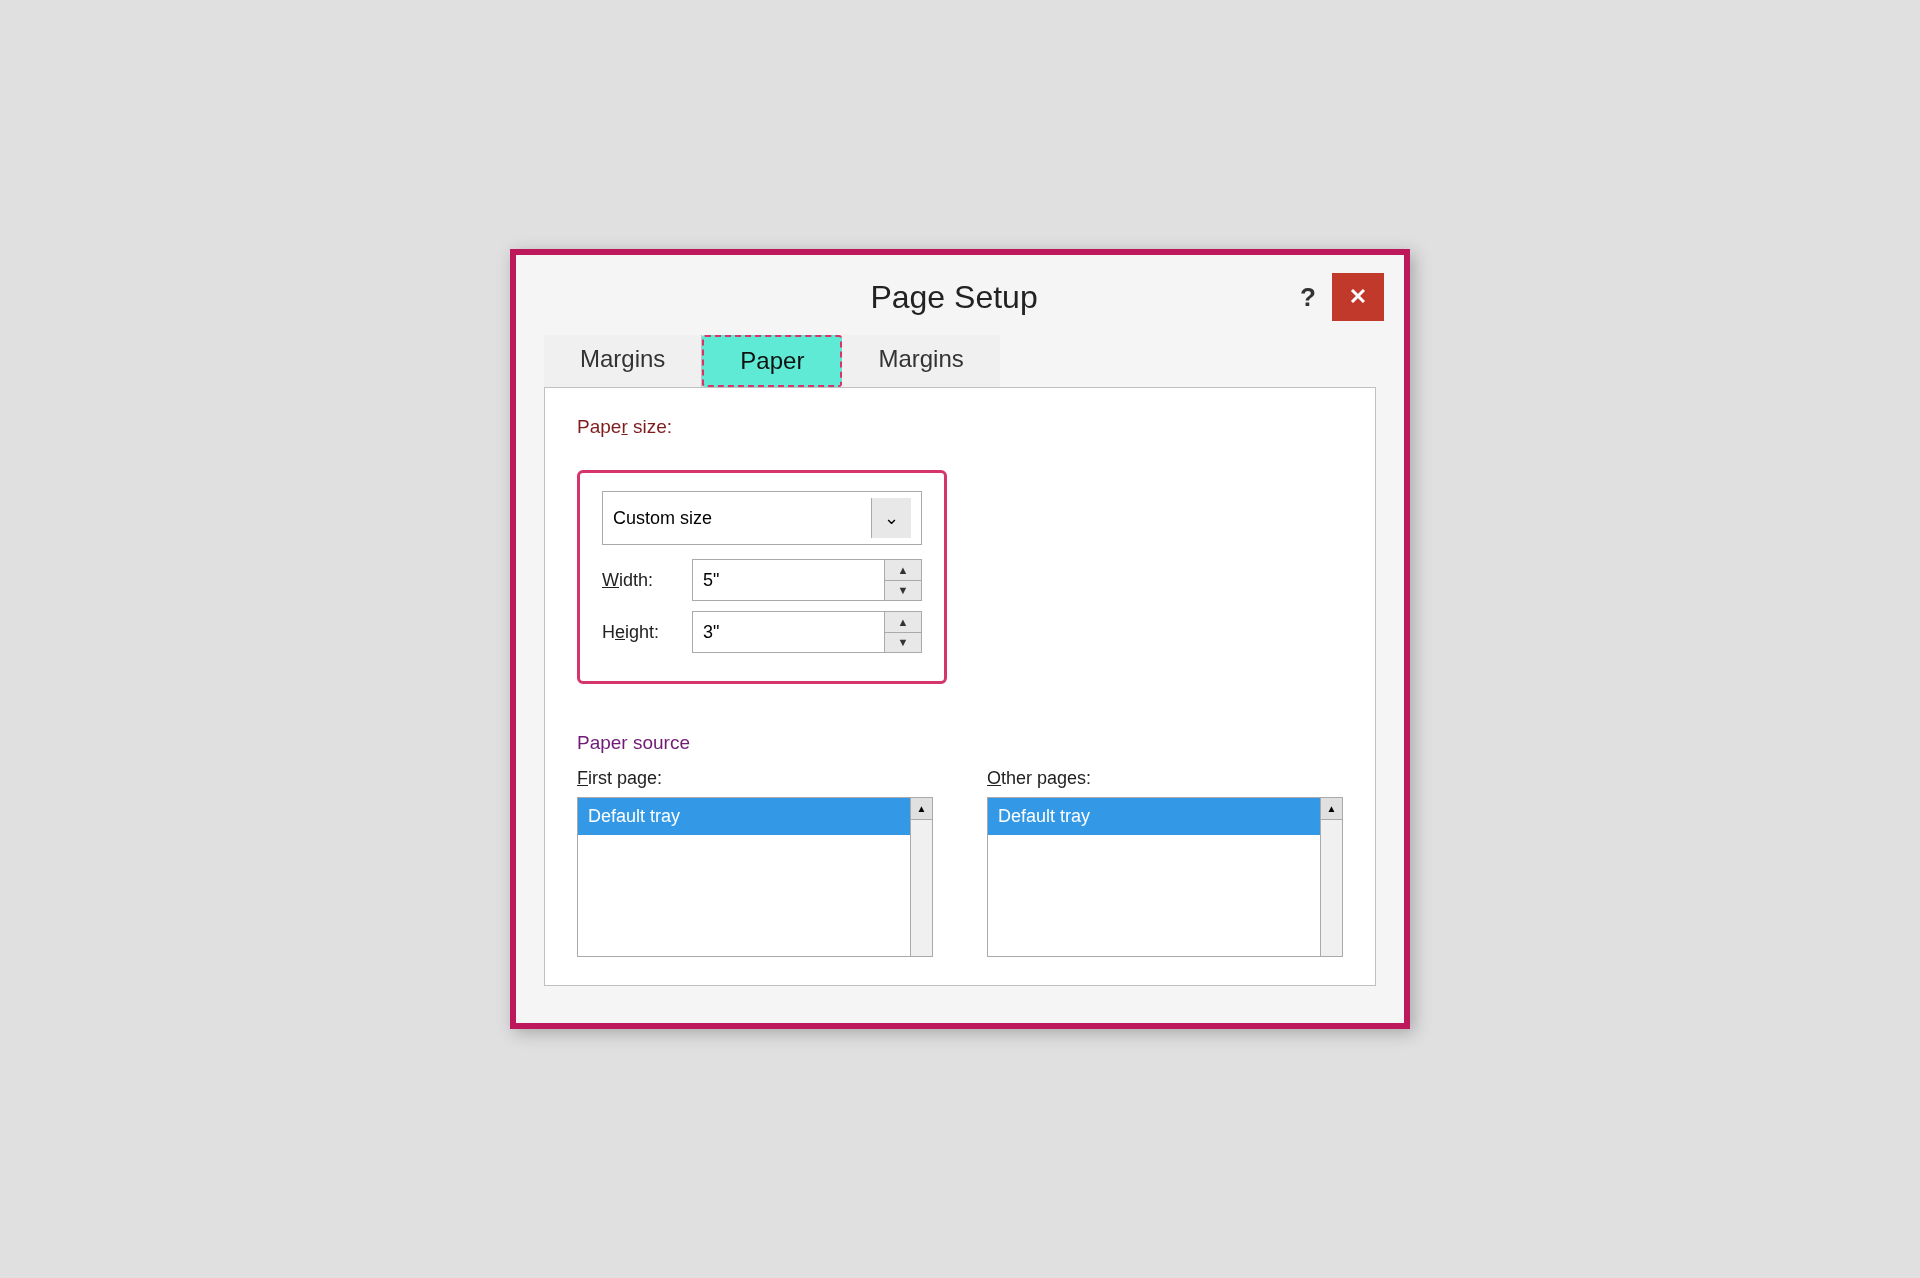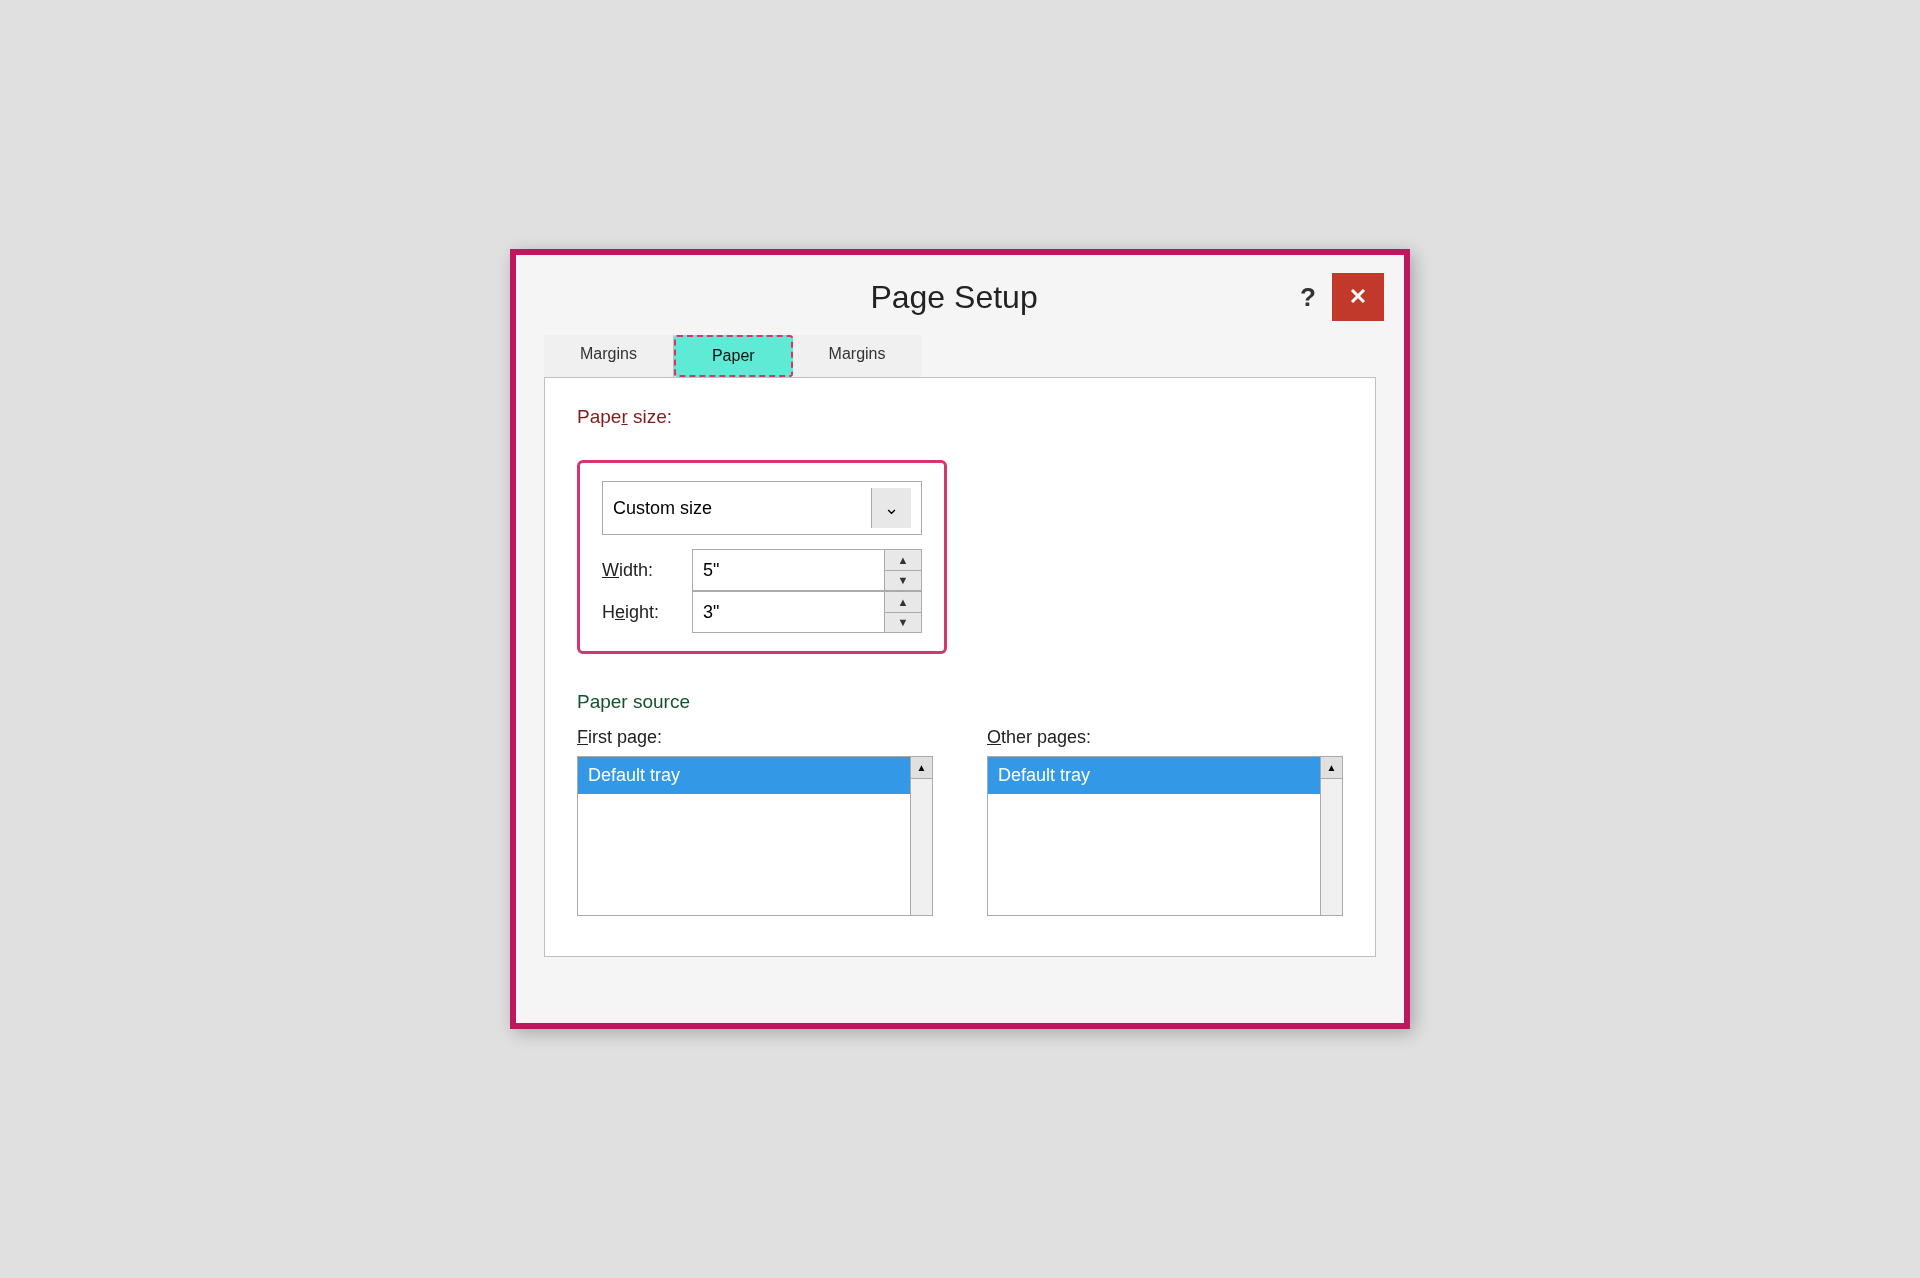--- a/index.html
+++ b/index.html
@@ -74,21 +74,21 @@
       font-size: 22px;
       font-weight: bold;
     }
 
     .dialog-content {
       padding: 0 28px 28px 28px;
     }
 
     .tab {
       padding: 10px 36px;
-      font-size: 16px;
+      font-size: 24px;
       cursor: pointer;
       background: #f0f0f0;
       border-right: 1px solid #c0c0c0;
       color: #333;
       position: relative;
     }
 
     .tab:last-child {
       border-right: none;
     }
@@ -158,20 +158,21 @@
       display: flex;
       align-items: center;
       justify-content: center;
       font-size: 18px;
       cursor: pointer;
     }
 
     .field-row {
       display: flex;
       align-items: center;
+      margin-bottom: 10px;
     }
 
     .field-label {
       font-size: 18px;
       color: #222;
       width: 90px;
       min-width: 90px;
     }
 
     .spinner-input {
@@ -209,23 +210,23 @@
       color: #333;
     }
 
     .spinner-up {
       border-bottom: 1px solid #aaa;
     }
 
     
     .paper-source-label {
       font-size: 19px;
-      color: #14532d;
+      color: #701a75;
       margin-bottom: 14px;
-      margin-top: 9px;
+      margin-top: 20px;
     }
 
     .source-row {
       display: flex;
       gap: 54px;
     }
 
     .source-group {
       flex: 1;
     }

